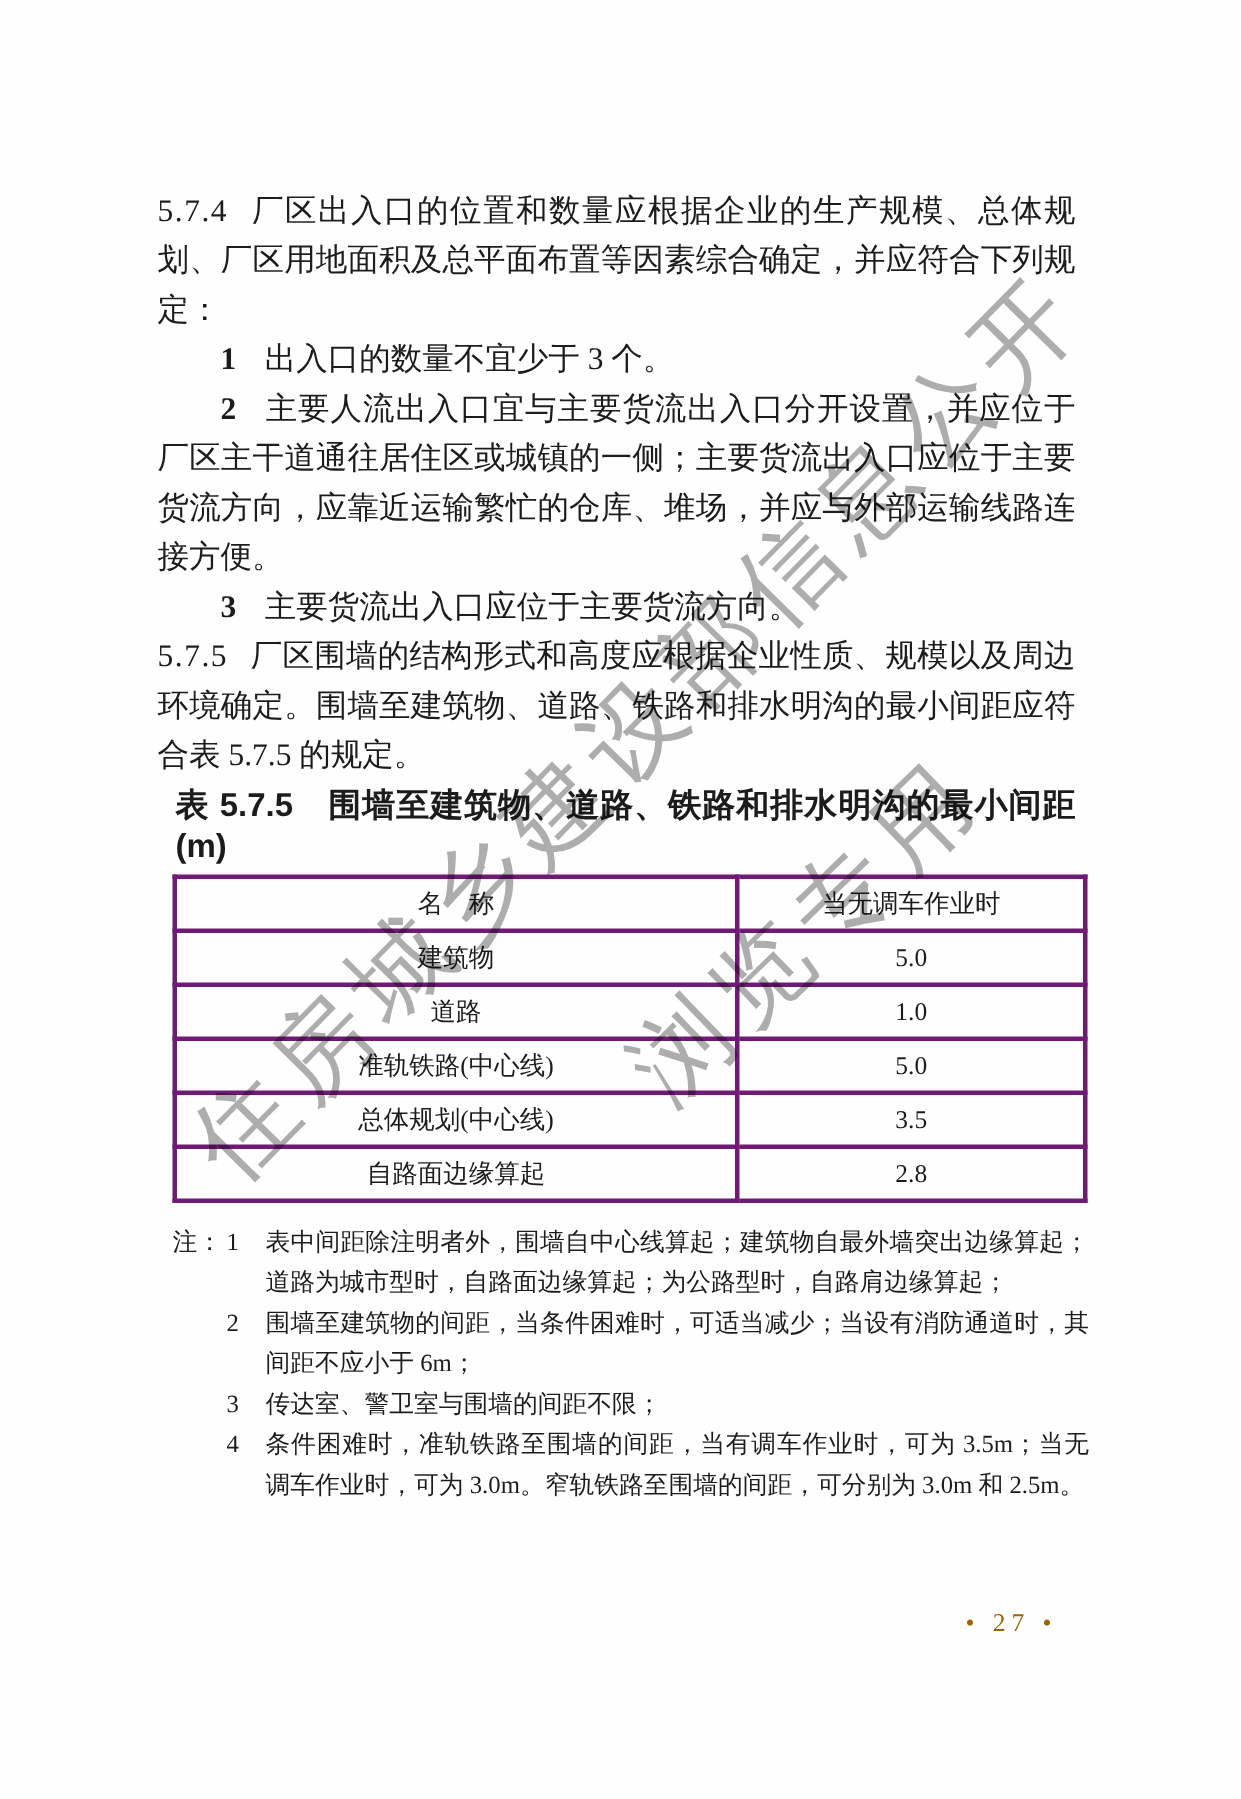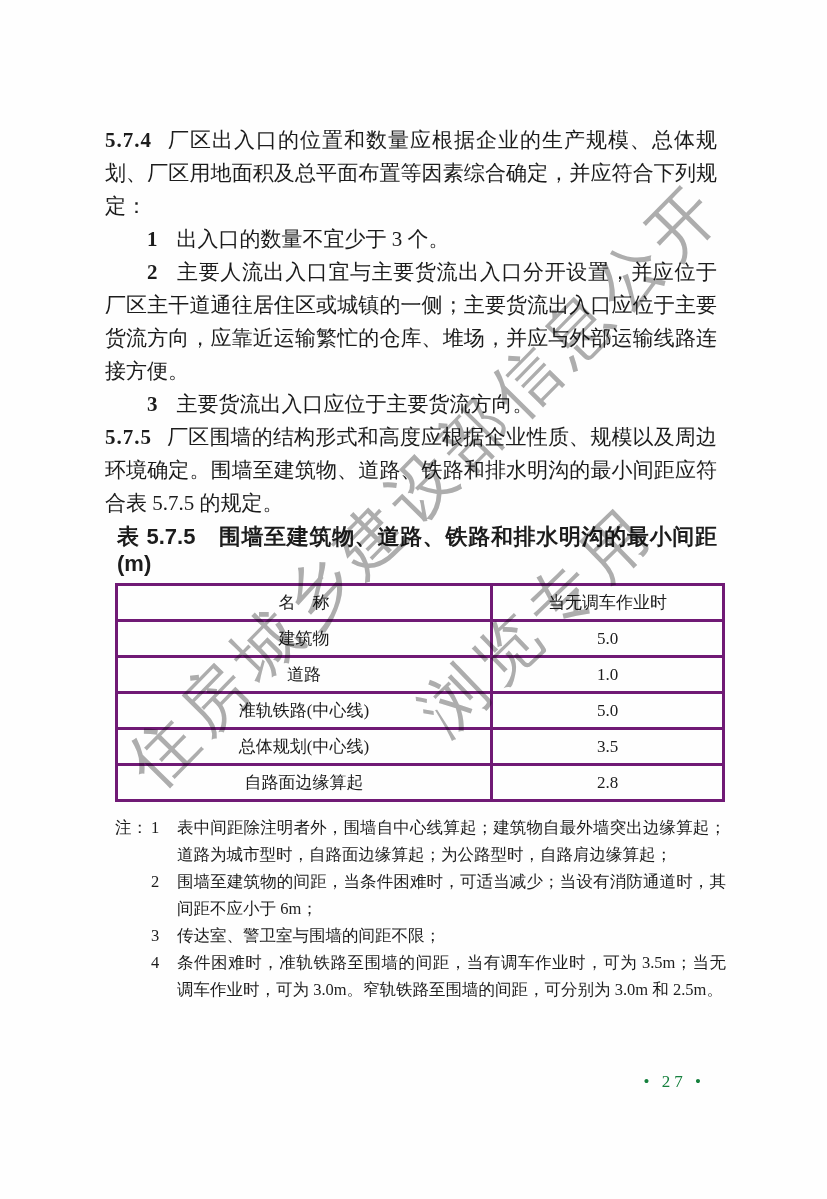--- a/index.html
+++ b/index.html
@@ -15,21 +15,21 @@
   .content {
     position: absolute;
     left: 105px;
     top: 124px;
     width: 612px;
     font-size: 21px;
     line-height: 33px;
     z-index: 1;
   }
   .content p { margin: 0; text-align: justify; }
-  .sec-num { font-weight: bold; margin-right: 15px; letter-spacing: 1px; }
+  .sec-num { font-weight: normal; margin-right: 15px; letter-spacing: 1px; }
   .item { text-indent: 42px; }
   .item-num { font-weight: bold; margin-right: 19px; }
 
   .table-title {
     font-family: "Liberation Sans", "DejaVu Sans", sans-serif;
     font-weight: bold;
     font-size: 22px;
     line-height: 27px;
     text-align: center;
     margin: 3px 0 0 12px !important;
@@ -68,21 +68,21 @@
   .notes-label { position: absolute; left: 10px; top: 0; }
   .note-row { position: relative; text-align: justify; }
   .note-num { position: absolute; left: -26px; top: 0; }
 
   .page-num {
     position: absolute;
     top: 1072px;
     right: 122px;
     font-size: 17px;
     letter-spacing: 4px;
-    color: #15803d;
+    color: #a16207;
     z-index: 1;
   }
 
   .wm {
     position: absolute;
     white-space: nowrap;
     font-family: "Liberation Serif", "DejaVu Serif", serif;
     color: #aeaeae;
     mix-blend-mode: multiply;
     z-index: 2;

